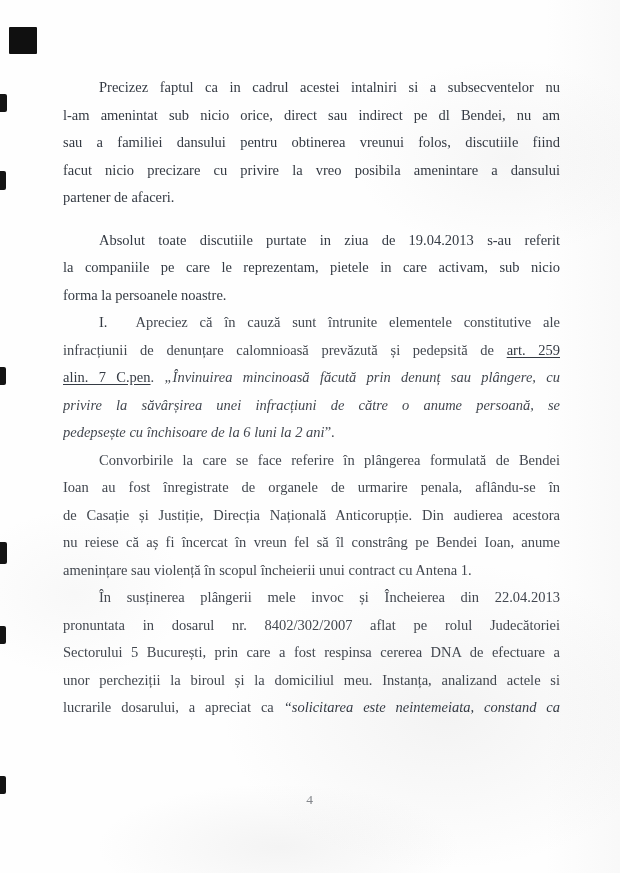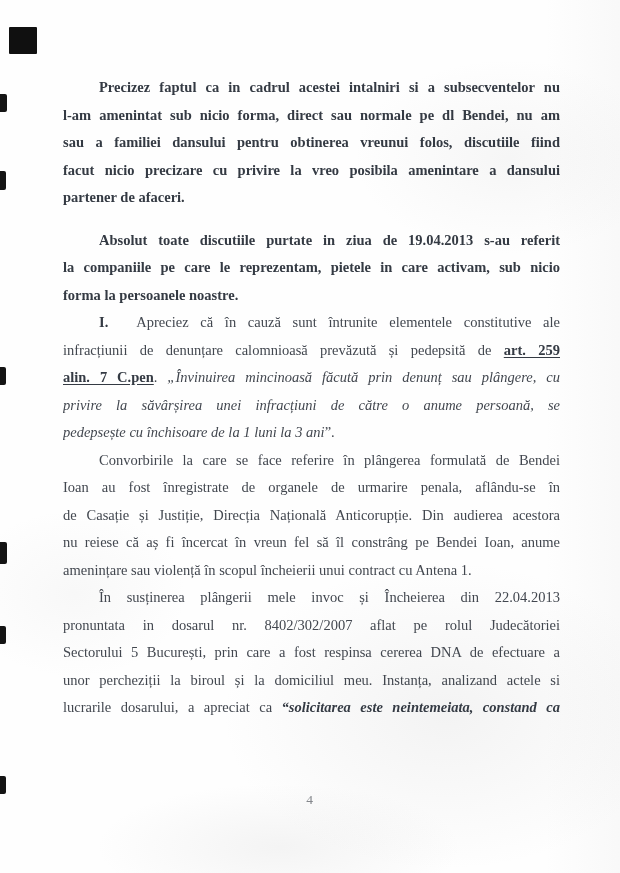--- a/index.html
+++ b/index.html
@@ -40,21 +40,21 @@
   .paragraph { margin: 0; }
   .line {
     text-align: justify;
     text-align-last: justify;
     height: 27.5px;
     overflow: hidden;
     white-space: normal;
   }
   .line.lastline { text-align-last: left; }
   .line.indent { text-indent: 36px; }
-  .b { font-weight: bold; color: #343a43; }
+  .b { font-weight: normal; color: #343a43; }
   .i { font-style: italic; }
   .u { text-decoration: underline; text-underline-offset: 2px; }
   .tab { display: inline-block; width: 28px; }
   .pagenum {
     position: absolute;
     top: 791px;
     left: 0;
     width: 620px;
     text-align: center;
     color: #84878c;
@@ -95,36 +95,36 @@
   <div class="edge-mark em1"></div>
   <div class="edge-mark em2"></div>
   <div class="edge-mark em3"></div>
   <div class="edge-mark em4"></div>
   <div class="edge-mark em5"></div>
   <div class="edge-mark em6"></div>
 
   <div class="content">
       <div class="paragraph">
         <div class="line indent"><span class="b">Precizez faptul ca in cadrul acestei intalniri si a subsecventelor nu</span></div>
-        <div class="line"><span class="b">l-am amenintat sub nicio forma, direct sau normale pe dl Bendei, nu am</span></div>
+        <div class="line"><span class="b">l-am amenintat sub nicio orice, direct sau indirect pe dl Bendei, nu am</span></div>
         <div class="line"><span class="b">sau a familiei dansului pentru obtinerea vreunui folos, discutiile fiind</span></div>
         <div class="line"><span class="b">facut nicio precizare cu privire la vreo posibila amenintare a dansului</span></div>
         <div class="line lastline"><span class="b">partener de afaceri.</span></div>
       </div>
       <div class="paragraph" style="margin-top: 15px;">
         <div class="line indent"><span class="b">Absolut toate discutiile purtate in ziua de 19.04.2013 s-au referit</span></div>
         <div class="line"><span class="b">la companiile pe care le reprezentam, pietele in care activam, sub nicio</span></div>
         <div class="line lastline"><span class="b">forma la persoanele noastre.</span></div>
       </div>
       <div class="paragraph" style="">
         <div class="line indent"><span class="b">I.</span><span class="tab"></span><span class="">Apreciez că în cauză sunt întrunite elementele constitutive ale</span></div>
         <div class="line"><span class="">infracțiunii de denunțare calomnioasă prevăzută și pedepsită de </span><span class="b u">art. 259</span></div>
         <div class="line"><span class="b u">alin. 7 C.pen</span><span class="">. </span><span class="i">„Învinuirea mincinoasă făcută prin denunț sau plângere, cu</span></div>
         <div class="line"><span class="i">privire la săvârșirea unei infracțiuni de către o anume persoană, se</span></div>
-        <div class="line lastline"><span class="i">pedepsește cu închisoare de la 1 luni la 3 ani</span><span class="">”.</span></div>
+        <div class="line lastline"><span class="i">pedepsește cu închisoare de la 6 luni la 2 ani</span><span class="">”.</span></div>
       </div>
       <div class="paragraph">
         <div class="line indent"><span class="">Convorbirile la care se face referire în plângerea formulată de Bendei</span></div>
         <div class="line"><span class="">Ioan au fost înregistrate de organele de urmarire penala, aflându-se în</span></div>
         <div class="line"><span class="">de Casație și Justiție, Direcția Națională Anticorupție. Din audierea acestora</span></div>
         <div class="line"><span class="">nu reiese că aș fi încercat în vreun fel să îl constrâng pe Bendei Ioan, anume</span></div>
         <div class="line lastline"><span class="">amenințare sau violență în scopul încheierii unui contract cu Antena 1.</span></div>
       </div>
       <div class="paragraph">
         <div class="line indent"><span class="">În susținerea plângerii mele invoc și Încheierea din 22.04.2013</span></div>

